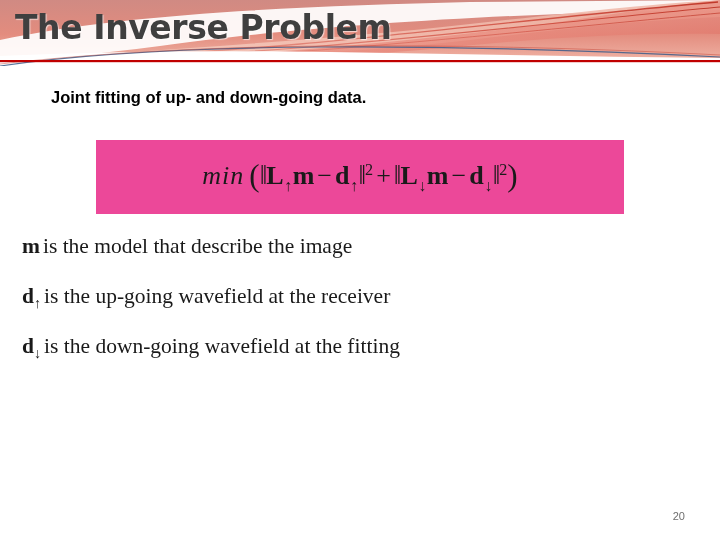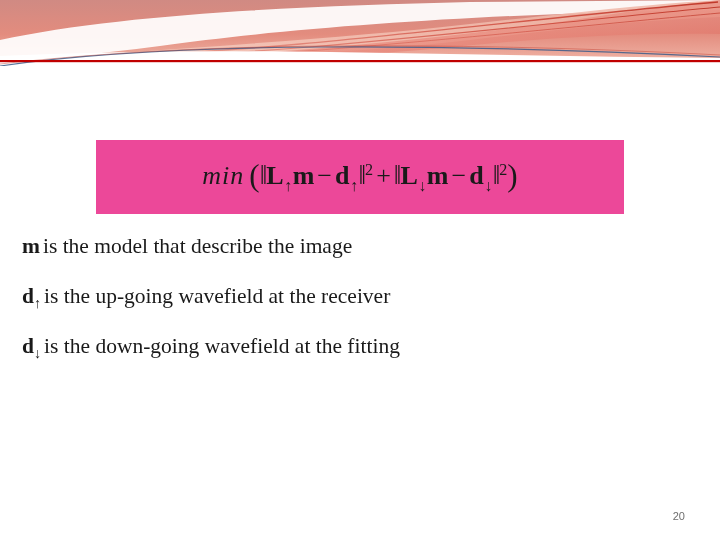--- a/index.html
+++ b/index.html
@@ -199,21 +199,23 @@
       <path d="M0,66 L0,56 C90,52 200,50 330,52 C460,54 590,57 720,58
                L720,66 Z" fill="#ffffff"></path>
 
       <path d="M0,66 C70,56 180,48 320,47 C470,46 600,51 720,57" fill="none" stroke="#3B5C8A" stroke-width="1.2" opacity="0.85"></path>
       <path d="M0,64 C80,55 190,47 330,46 C480,45 605,49 720,55" fill="none" stroke="#C0392B" stroke-width="0.8" opacity="0.55"></path>
 
       <rect x="0" y="60" width="720" height="2.2" fill="#C00000"></rect>
     </svg>
   </div>
 
-
+  <div id="page-title">The Inverse Problem</div>
+
+  <div id="subtitle">Joint fitting of up- and down-going data.</div>
 
   <div id="equation-box">
     <span class="eq"><span class="mi">min</span><span class="paren">(</span><span class="norm">‖</span><span class="bold">L</span><span class="sub">↑</span><span class="bold">m</span><span class="op">−</span><span class="bold">d</span><span class="sub">↑</span><span class="norm">‖</span><span class="sup">2</span><span class="op">+</span><span class="norm">‖</span><span class="bold">L</span><span class="sub">↓</span><span class="bold">m</span><span class="op">−</span><span class="bold">d</span><span class="sub">↓</span><span class="norm">‖</span><span class="sup">2</span><span class="paren">)</span></span>
   </div>
 
   <div class="def-line" id="def-m">
     <span class="sym">m</span><span class="arrow"></span><span class="txt">is the model that describe the image</span>
   </div>
 
   <div class="def-line" id="def-du">

